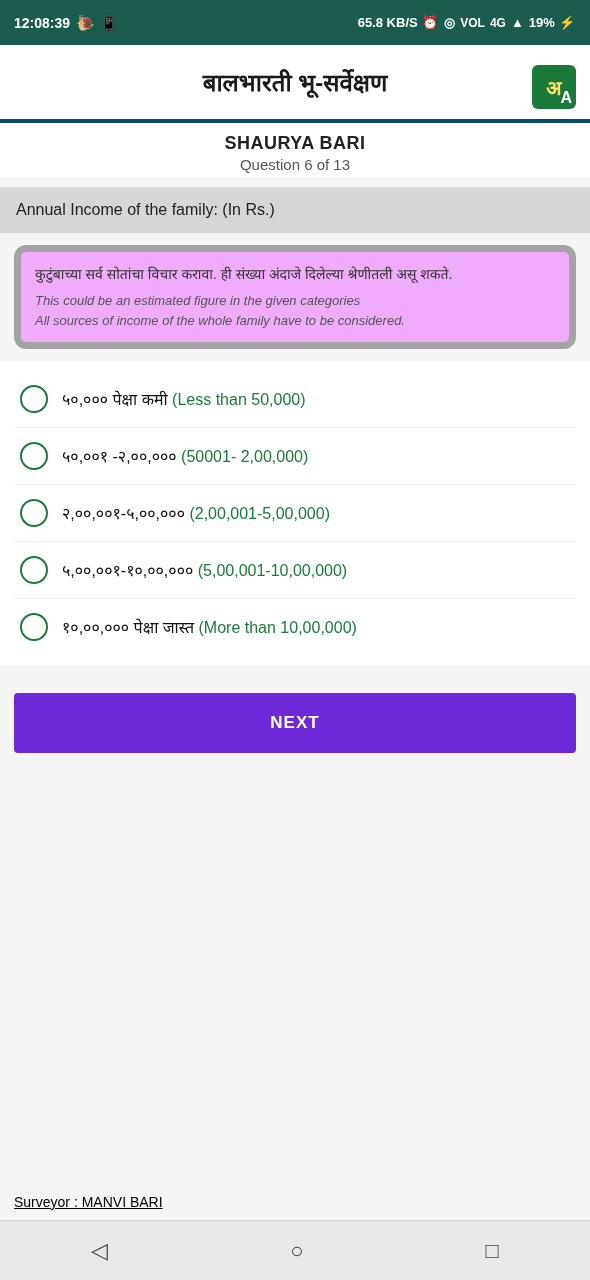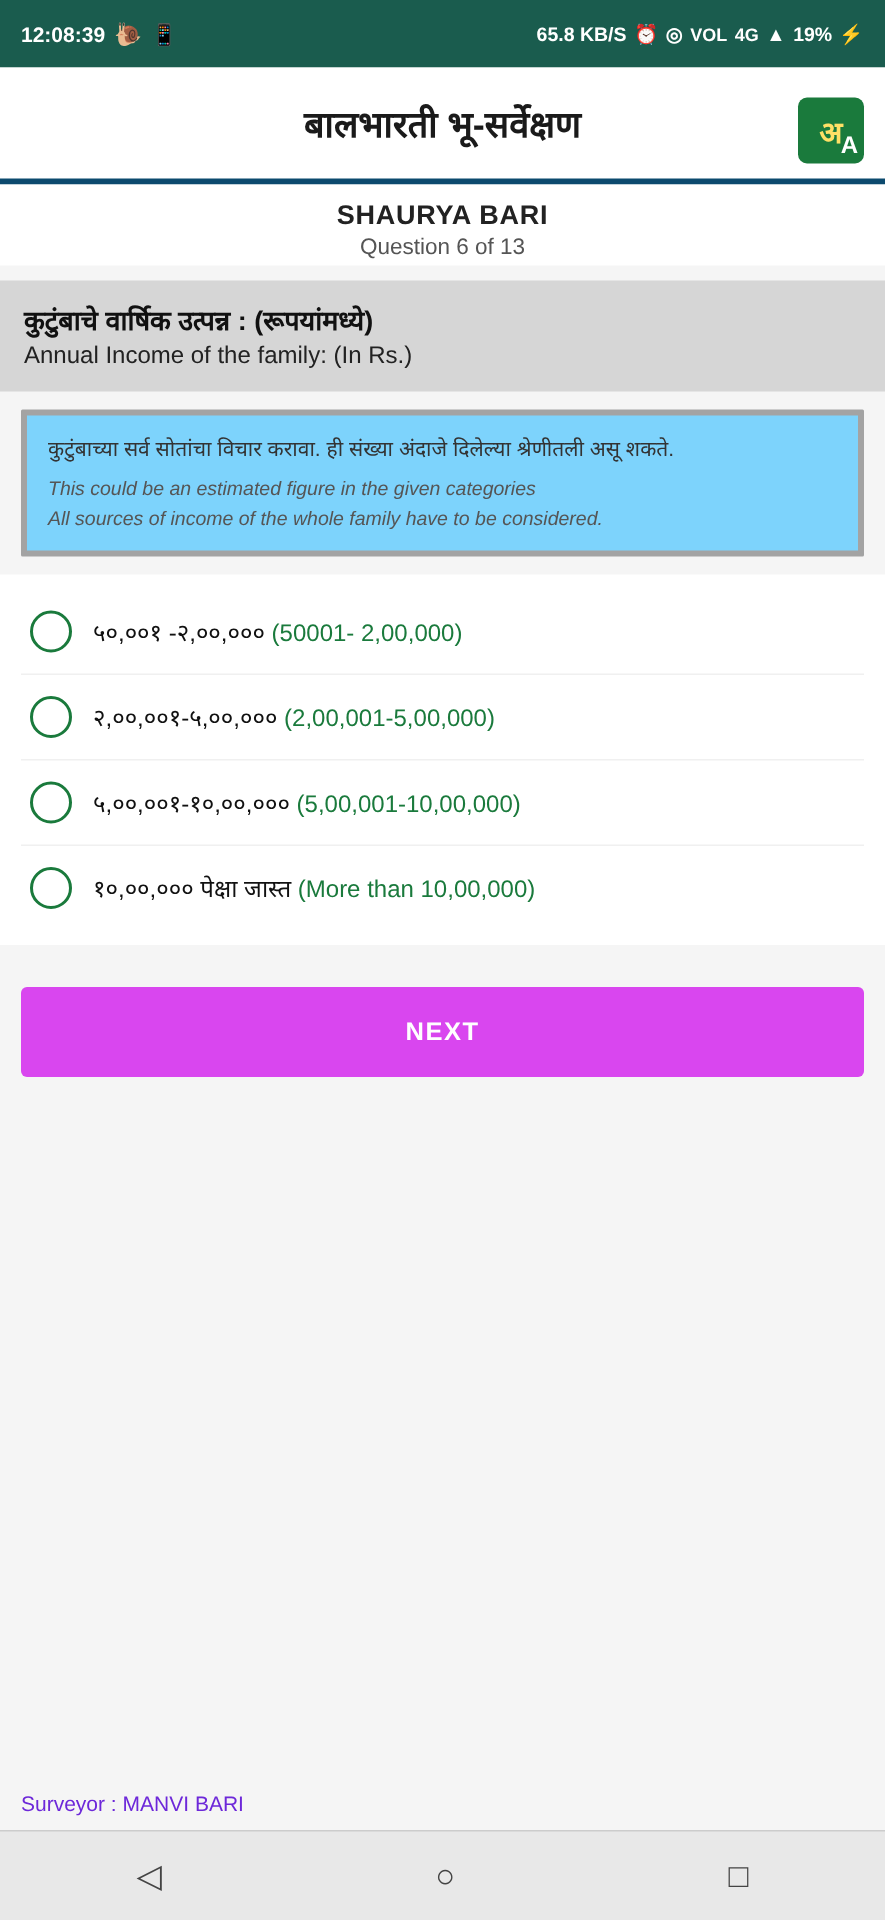--- a/index.html
+++ b/index.html
@@ -101,25 +101,25 @@
       font-weight: 600;
       margin-bottom: 4px;
     }
     .question-english {
       font-size: 16px;
       color: #222;
     }
 
     
     .info-box {
-      background: #7dd3fc;
-      border: 4px solid #a3a3a3;
+      background: #f0abfc;
+      border: 7px solid #a3a3a3;
       margin: 12px 14px;
       padding: 12px 14px;
-      border-radius: 1px;
+      border-radius: 12px;
     }
     .info-text-marathi {
       font-size: 14px;
       color: #333;
       margin-bottom: 6px;
       line-height: 1.5;
     }
     .info-text-english {
       font-size: 13px;
       color: #555;
@@ -180,29 +180,30 @@
       font-size: 17px;
       font-weight: 700;
       letter-spacing: 1px;
       border: none;
       border-radius: 4px;
       cursor: pointer;
       color: #fff;
       background: #2266b0;
     }
     .btn-prev { background: #2266b0; }
-    .btn-next { background: #d946ef; }
+    .btn-next { background: #6d28d9; }
 
     
     .surveyor-footer {
       margin-top: auto;
       padding: 18px 14px 10px 14px;
       font-size: 14px;
-      color: #6d28d9;
+      color: #000000;
       background: #f5f5f5;
+      text-decoration: underline;
     }
 
     
     .nav-bar {
       background: #e8e8e8;
       display: flex;
       align-items: center;
       justify-content: space-around;
       height: 60px;
       border-top: 1px solid #ccc;
@@ -243,32 +244,35 @@
     <span class="a-eng">A</span>
   </div>
 </div>
 
 <div class="user-info">
   <div class="user-name">SHAURYA BARI</div>
   <div class="question-progress">Question 6 of 13</div>
 </div>
 
 <div class="question-header">
-  <div class="question-marathi">कुटुंबाचे वार्षिक उत्पन्न : (रूपयांमध्ये)</div>
   <div class="question-english">Annual Income of the family: (In Rs.)</div>
 </div>
 
 <div class="info-box">
   <div class="info-text-marathi">कुटुंबाच्या सर्व सोतांचा विचार करावा. ही संख्या अंदाजे दिलेल्या श्रेणीतली असू शकते.</div>
   <div class="info-text-english">This could be an estimated figure in the given categories</div>
   <div class="info-text-english">All sources of income of the whole family have to be considered.</div>
 </div>
 
 <div class="options-container">
 
+<div class="option-item">
+      <div class="radio-circle"></div>
+      <span><span class="option-text-marathi">५०,००० पेक्षा कमी </span><span class="option-text-english">(Less than 50,000)</span></span>
+    </div>
     <div class="option-item">
       <div class="radio-circle"></div>
       <span><span class="option-text-marathi">५०,००१ -२,००,००० </span><span class="option-text-english">(50001- 2,00,000)</span></span>
     </div>
     <div class="option-item">
       <div class="radio-circle"></div>
       <span><span class="option-text-marathi">२,००,००१-५,००,००० </span><span class="option-text-english">(2,00,001-5,00,000)</span></span>
     </div>
     <div class="option-item">
       <div class="radio-circle"></div>

